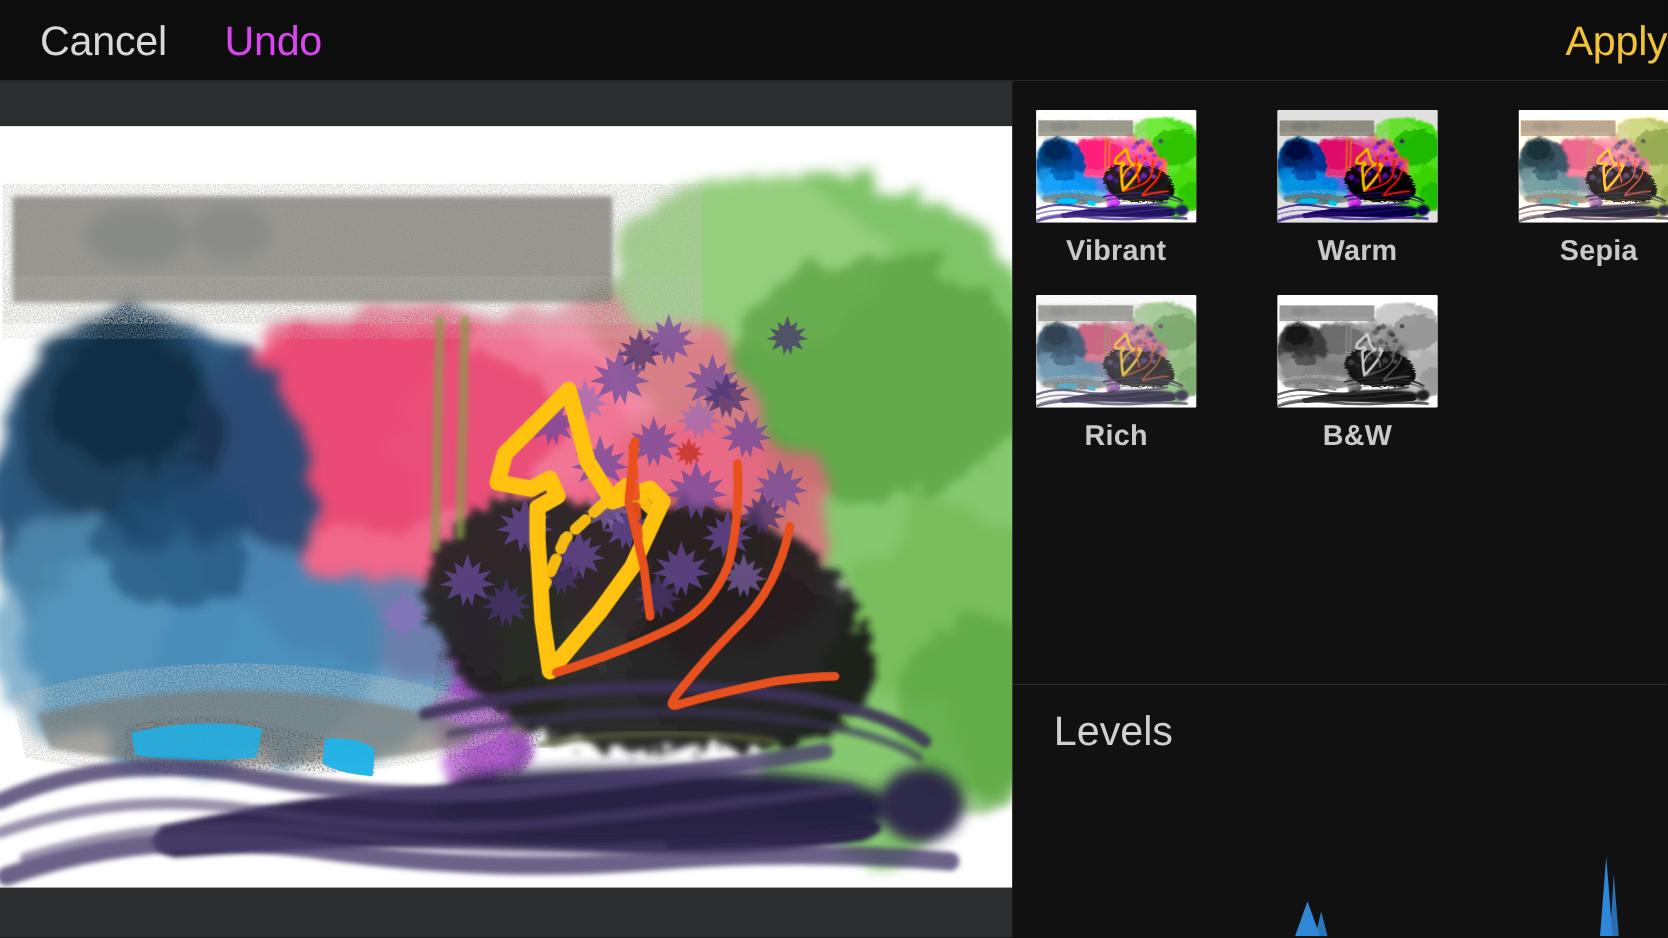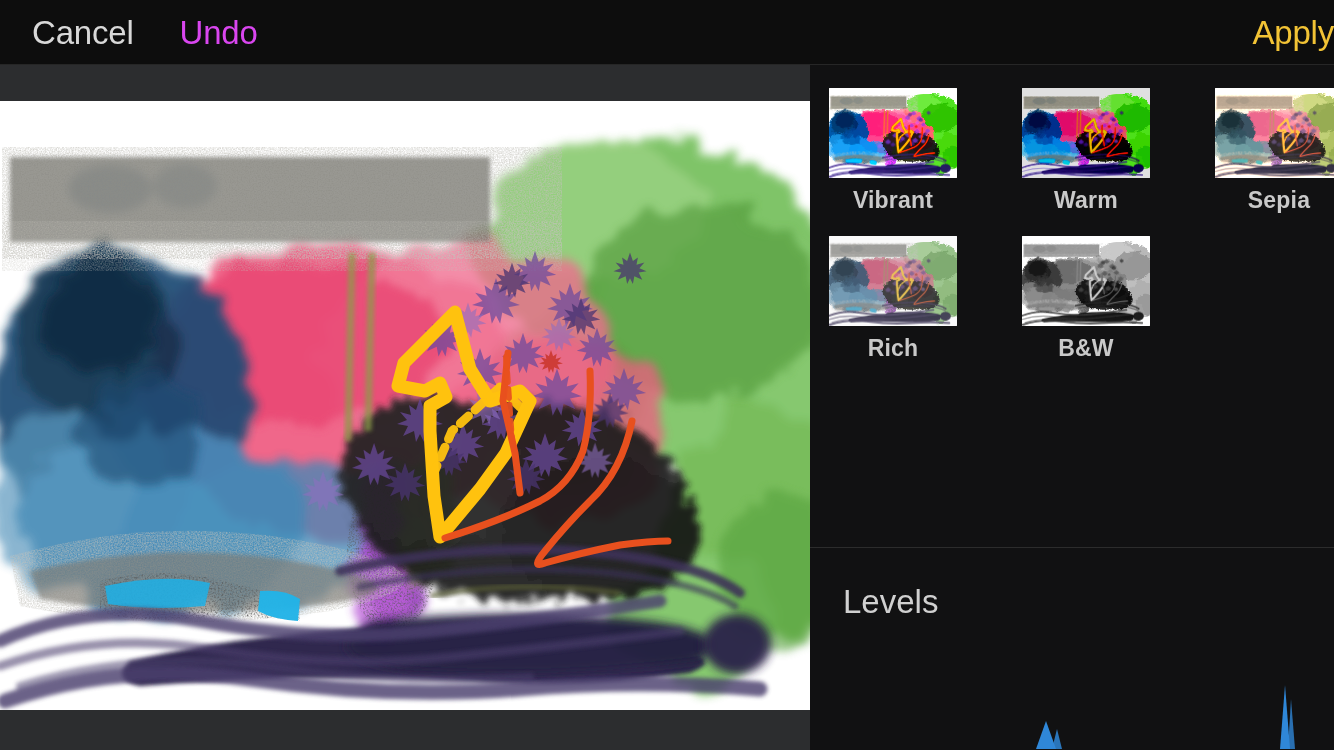--- a/index.html
+++ b/index.html
@@ -70,21 +70,21 @@
   .filter-thumb svg { display:block; width:128px; height:90px; }
   .filter-label {
     margin-top:11px; font-size:23px; color:#c9c9c9;
     letter-spacing:0.2px; line-height:1;
     font-family:"Liberation Sans", sans-serif;
   }
 
   
   #levels { position:relative; height:201px; }
   #levels-title {
-    position:absolute; left:33px; top:37px;
+    position:absolute; left:33px; top:20px;
     font-size:33px; color:#d0d0d0; line-height:1;
     font-family:"Liberation Sans", sans-serif;
   }
   #histogram {
     position:absolute; left:0; bottom:0; width:524px; height:90px;
   }
   #histogram svg { display:block; width:524px; height:90px; }
 
   
   .f-vibrant { filter:saturate(1.9) contrast(1.12); }

